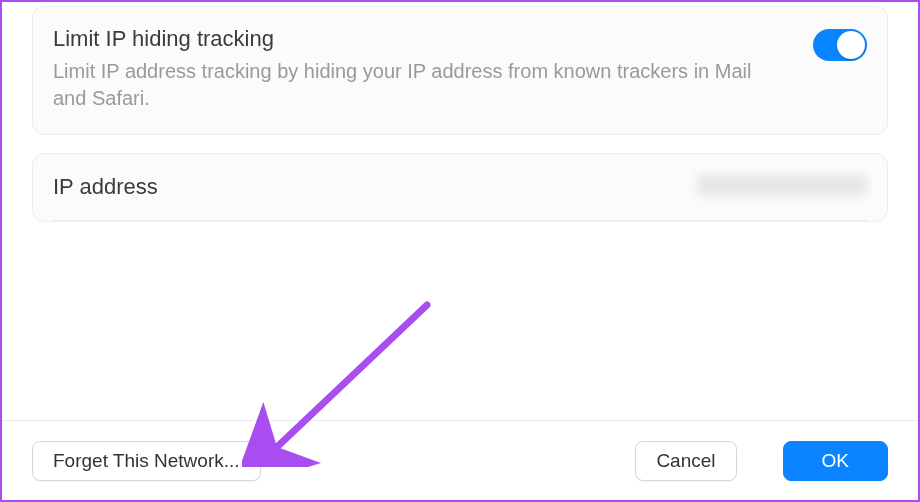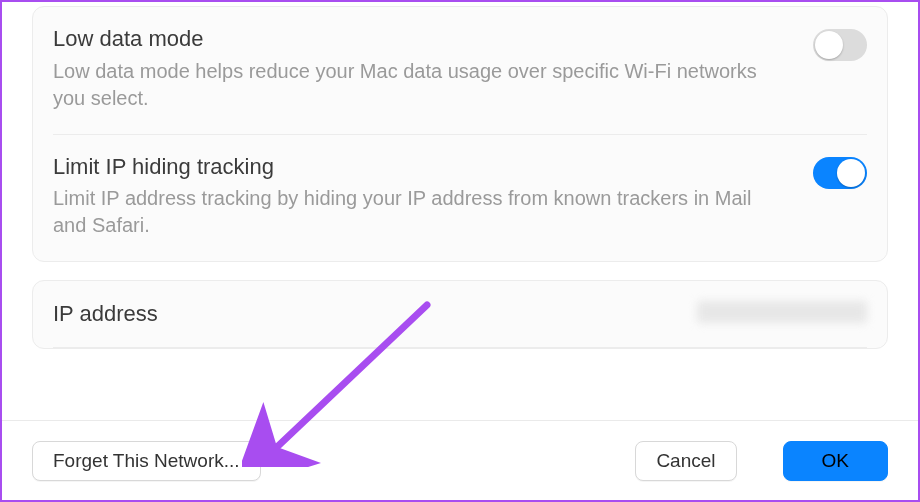--- a/index.html
+++ b/index.html
@@ -115,50 +115,41 @@
     font-size: 19px;
     color: #333;
     padding: 0 20px;
     cursor: pointer;
     font-family: inherit;
     box-shadow: 0 1px 0 rgba(0,0,0,0.04);
   }
   .btn.primary {
     background: #0a84ff;
     border-color: #0a84ff;
-    color: #000000;
+    color: #ffffff;
     padding: 0 38px;
     font-weight: 500;
   }
   .spacer { flex: 1; }
   .footer .btn + .btn { margin-left: 14px; }
 
   
   .arrow {
     position: absolute;
     pointer-events: none;
     z-index: 50;
   }
 </style>
 </head>
 <body>
 
 <div class="scroll-area">
 
   <div class="card">
 
-    <div class="row">
-      <div class="row-text">
-        <div class="row-title">Low data mode</div>
-        <div class="row-desc">Low data mode helps reduce your Mac data usage over specific Wi-Fi networks you select.</div>
-      </div>
-      <div class="toggle off">
-        <div class="knob"></div>
-      </div>
-    </div>
 
     <div class="row">
       <div class="row-text">
         <div class="row-title">Limit IP hiding tracking</div>
         <div class="row-desc">Limit IP address tracking by hiding your IP address from known trackers in Mail and Safari.</div>
       </div>
       <div class="toggle on">
         <div class="knob"></div>
       </div>
     </div>

